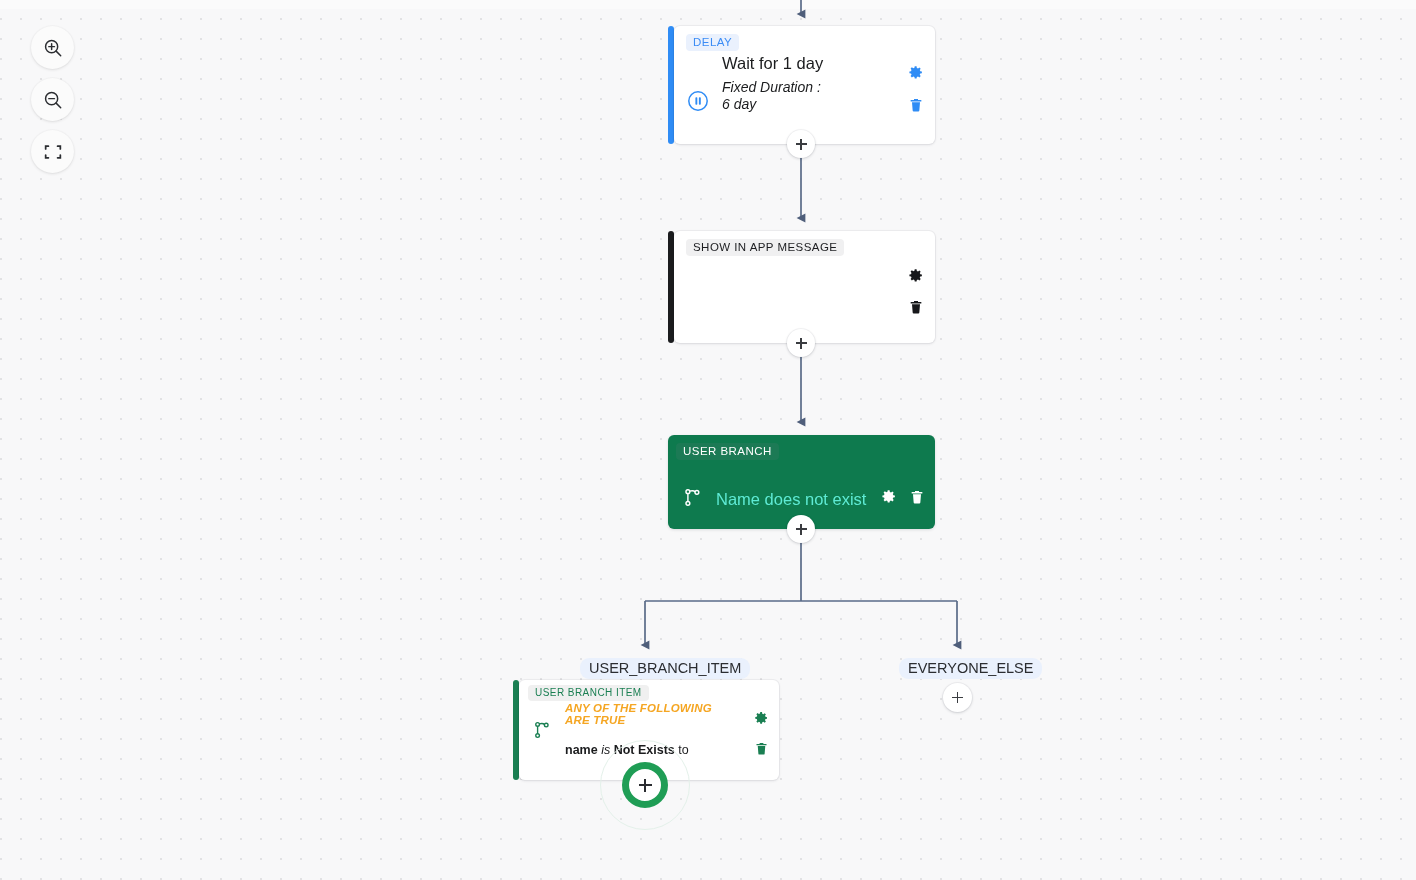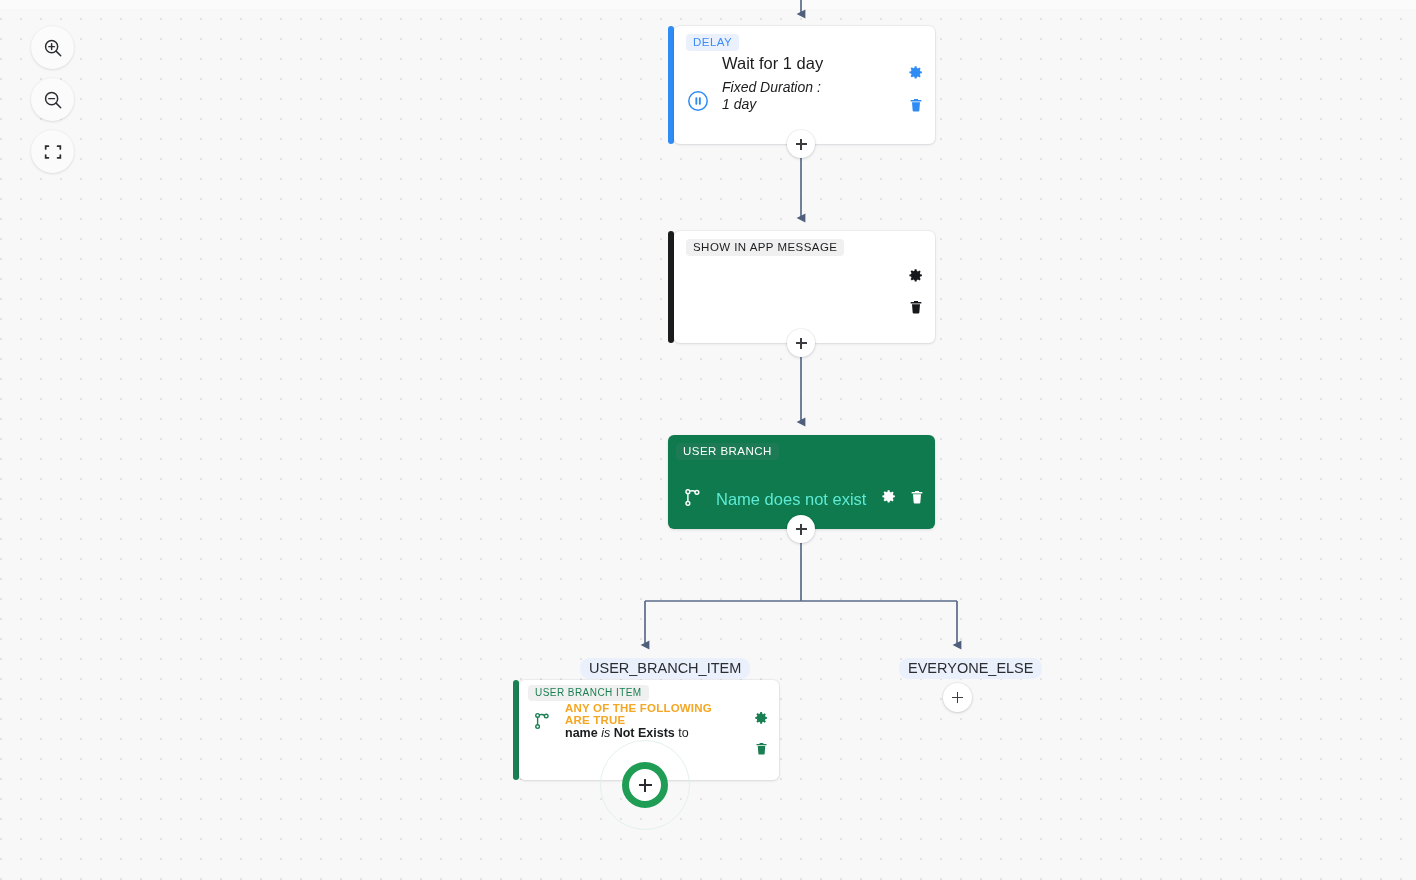--- a/index.html
+++ b/index.html
@@ -165,21 +165,21 @@
         <div class="node-icon" style="width:48px;">
           <svg width="24" height="24" viewBox="0 0 24 24" fill="none" stroke="#2f8cf5" stroke-width="1.5">
             <circle cx="12" cy="12" r="9.2"></circle>
             <rect x="9.4" y="8.2" width="1.9" height="7.6" rx="0.8" fill="#2f8cf5" stroke="none"></rect>
             <rect x="12.9" y="8.2" width="1.9" height="7.6" rx="0.8" fill="#2f8cf5" stroke="none"></rect>
           </svg>
         </div>
         <div style="flex:1;">
           <div class="node-title">Wait for 1 day</div>
           <div class="node-sub" style="margin-top:6px;">Fixed Duration :</div>
-          <div class="node-sub">1 day</div>
+          <div class="node-sub">6 day</div>
         </div>
       </div>
       <div class="actions" style="right:11px; top:38px; flex-direction:column; gap:12px;">
         <div class="act">
           <span>
             <svg width="17" height="17" viewBox="0 0 24 24" fill="#2f8cf5">
               <path d="M12 8.4a3.6 3.6 0 100 7.2 3.6 3.6 0 000-7.2zm0 5.6a2 2 0 110-4 2 2 0 010 4z"></path>
               <path d="M21 13.3v-2.6l-2.3-.4a7 7 0 00-.7-1.7l1.35-1.9-1.85-1.85-1.9 1.35a7 7 0 00-1.7-.7L13.5 3h-2.6l-.4 2.3a7 7 0 00-1.7.7L6.9 4.65 5.05 6.5 6.4 8.4a7 7 0 00-.7 1.7L3.4 10.5v2.6l2.3.4a7 7 0 00.7 1.7l-1.35 1.9 1.85 1.85 1.9-1.35a7 7 0 001.7.7l.4 2.3h2.6l.4-2.3a7 7 0 001.7-.7l1.9 1.35 1.85-1.85-1.35-1.9a7 7 0 00.7-1.7l2.3-.4z"></path>
             </svg>
           </span>
@@ -271,22 +271,22 @@
         <div class="node-icon" style="width:46px; align-self:center;">
           <svg width="22" height="22" viewBox="0 0 24 24" fill="none" stroke="#1a7f52" stroke-width="1.5">
             <circle cx="7.2" cy="18.1" r="2"></circle>
             <circle cx="7.2" cy="5.9" r="2"></circle>
             <circle cx="16.6" cy="6.6" r="2"></circle>
             <path d="M7.2 7.9 L7.2 16.1"></path>
             <path d="M9.1 5.3 C12.6 4.4 14.1 5.3 14.9 6.2"></path>
           </svg>
         </div>
         <div style="flex:1;">
-          <div style="font-size:11.5px; font-weight:bold; color:#f5a623; letter-spacing:.2px;">ANY OF THE FOLLOWING ARE TRUE</div>
-          <div style="font-size:12.5px; color:#1b1c1e; margin-top:0;">
+          <div style="font-size:11.5px; font-style:italic; font-weight:bold; color:#f5a623; letter-spacing:.2px;">ANY OF THE FOLLOWING ARE TRUE</div>
+          <div style="font-size:12.5px; color:#1b1c1e; margin-top:17px;">
             <b>name</b>
             <i>is</i>
             <b>Not Exists</b>
             <span>to</span>
           </div>
         </div>
       </div>
       <div class="actions" style="right:10px; top:30px; flex-direction:column; gap:11px;">
         <div class="act">
           <span>

